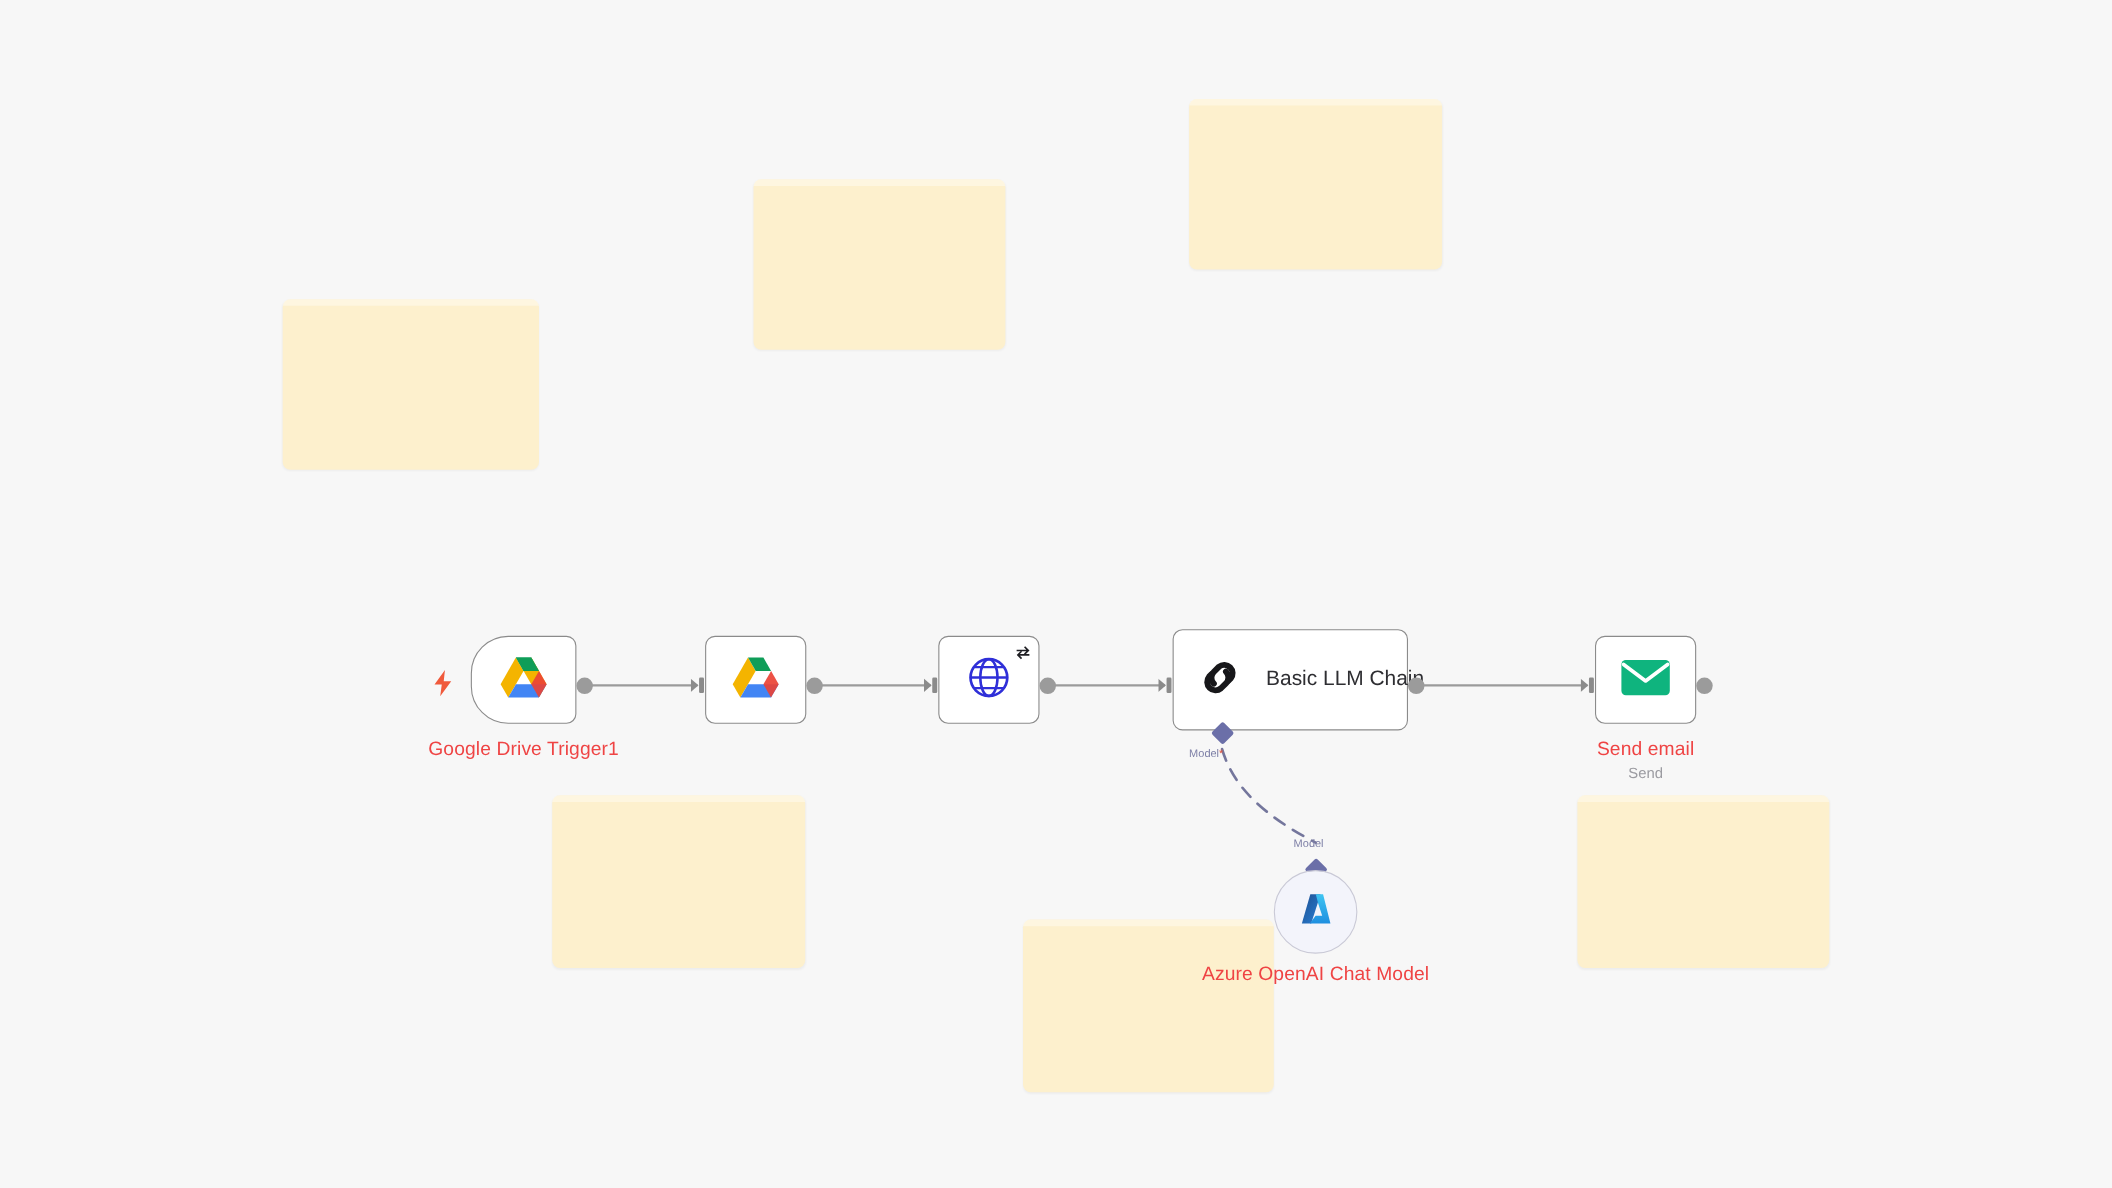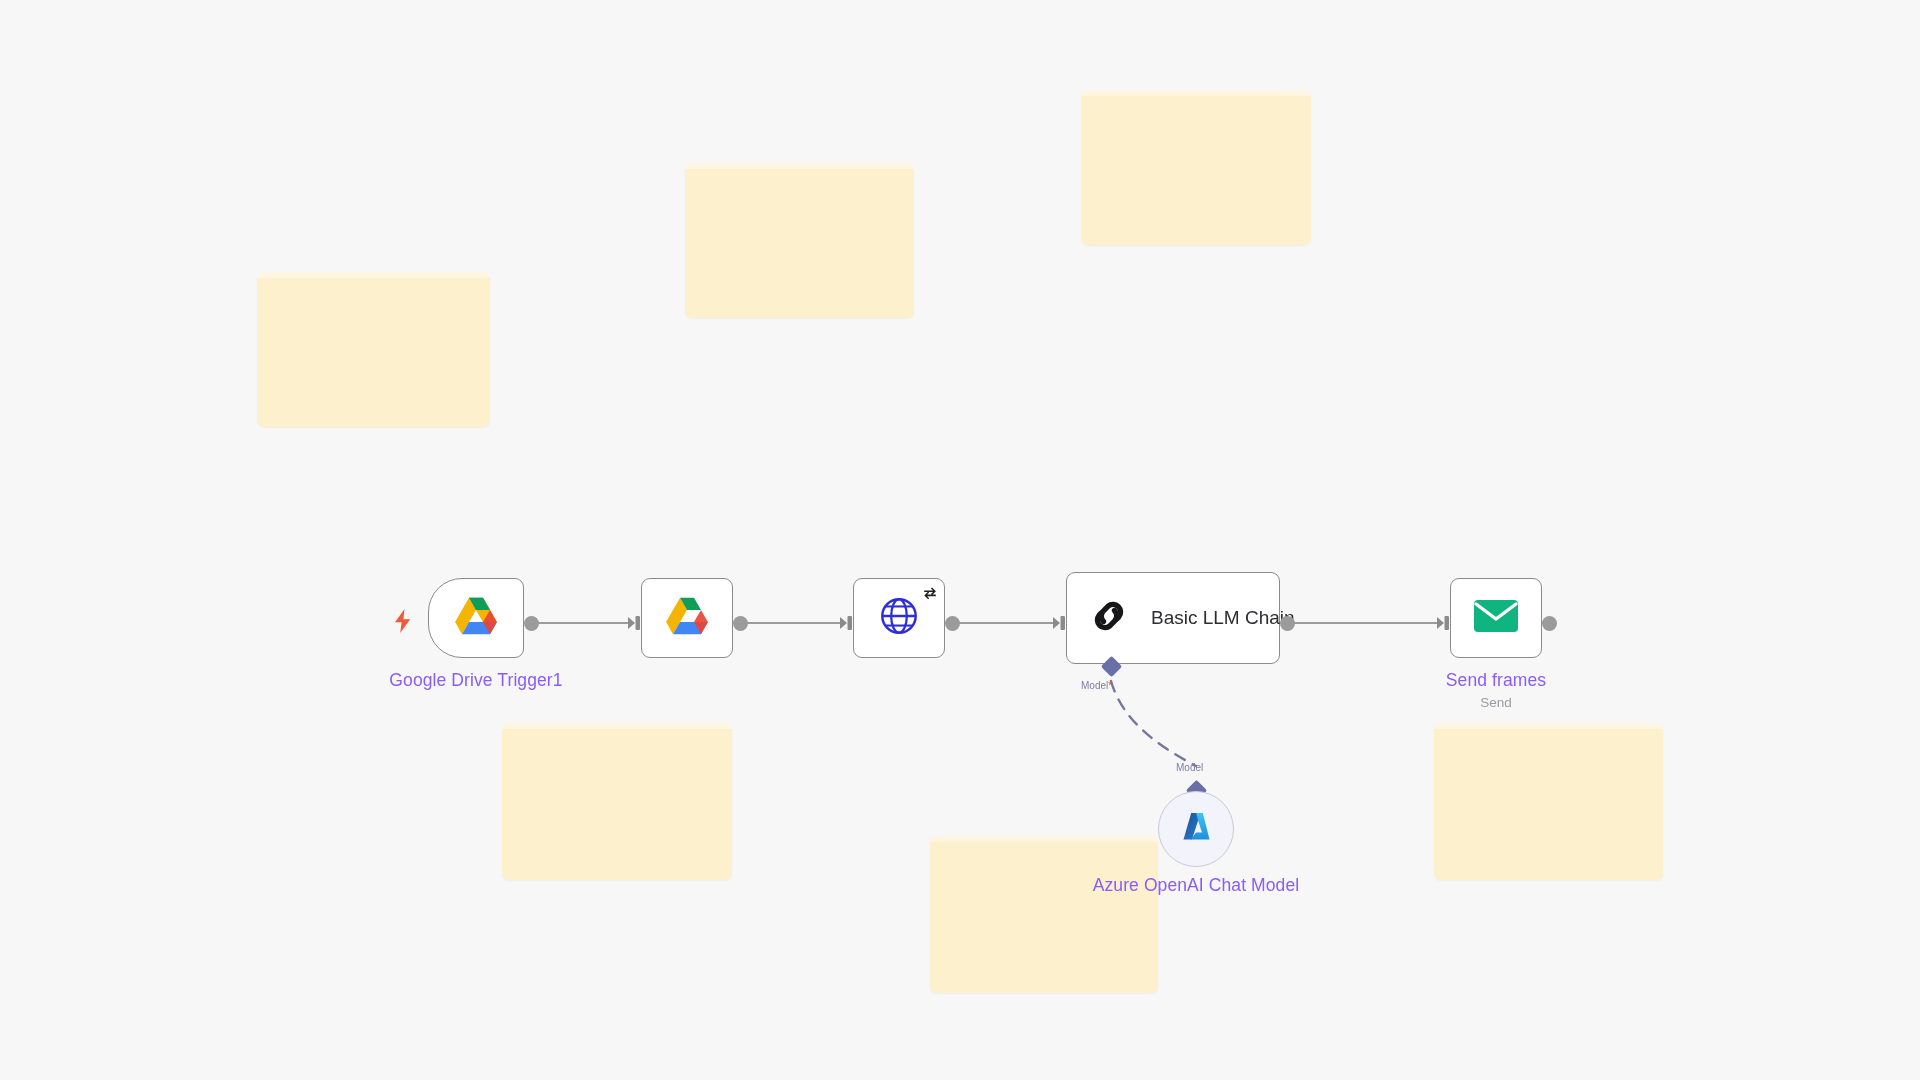--- a/index.html
+++ b/index.html
@@ -61,21 +61,21 @@
   
   .caption {
     position: absolute;
     text-align: center;
     pointer-events: none;
   }
   .caption .cap-name {
     display: block;
     font-size: 17.5px;
     line-height: 21px;
-    color: #8b5cf6;
+    color: #ef4444;
     font-weight: 400;
     letter-spacing: 0.1px;
   }
   .caption .cap-sub {
     display: block;
     font-size: 13.5px;
     line-height: 19px;
     color: #9b9ba1;
     margin-top: 2px;
   }
@@ -254,21 +254,21 @@
   <div class="node" style="left:1450px;top:578px;width:92px;height:80px;">
     <span>
       <svg width="46" height="36" viewBox="0 0 46 36" aria-hidden="true">
         <rect x="1" y="2" width="44" height="32" rx="4" fill="#0fb47e"></rect>
         <path d="M3 6 L23 21 L43 6" fill="none" stroke="#ffffff" stroke-width="3.4" stroke-linecap="round" stroke-linejoin="round"></path>
       </svg>
     </span>
   </div>
   <div class="dot-out" style="left:1542px;top:616px;"></div>
   <div class="caption" style="left:1386px;top:670px;width:220px;">
-    <span class="cap-name">Send frames</span>
+    <span class="cap-name">Send email</span>
     <span class="cap-sub">Send</span>
   </div>
 
   <div class="port-label" style="left:1176px;top:762px;">
     <span>Model</span>
   </div>
   <div class="diamond" style="left:1189px;top:783px;"></div>
   <div class="subnode" style="left:1158px;top:791px;">
     <span>
       <svg width="40" height="40" viewBox="0 0 40 40" aria-hidden="true">

